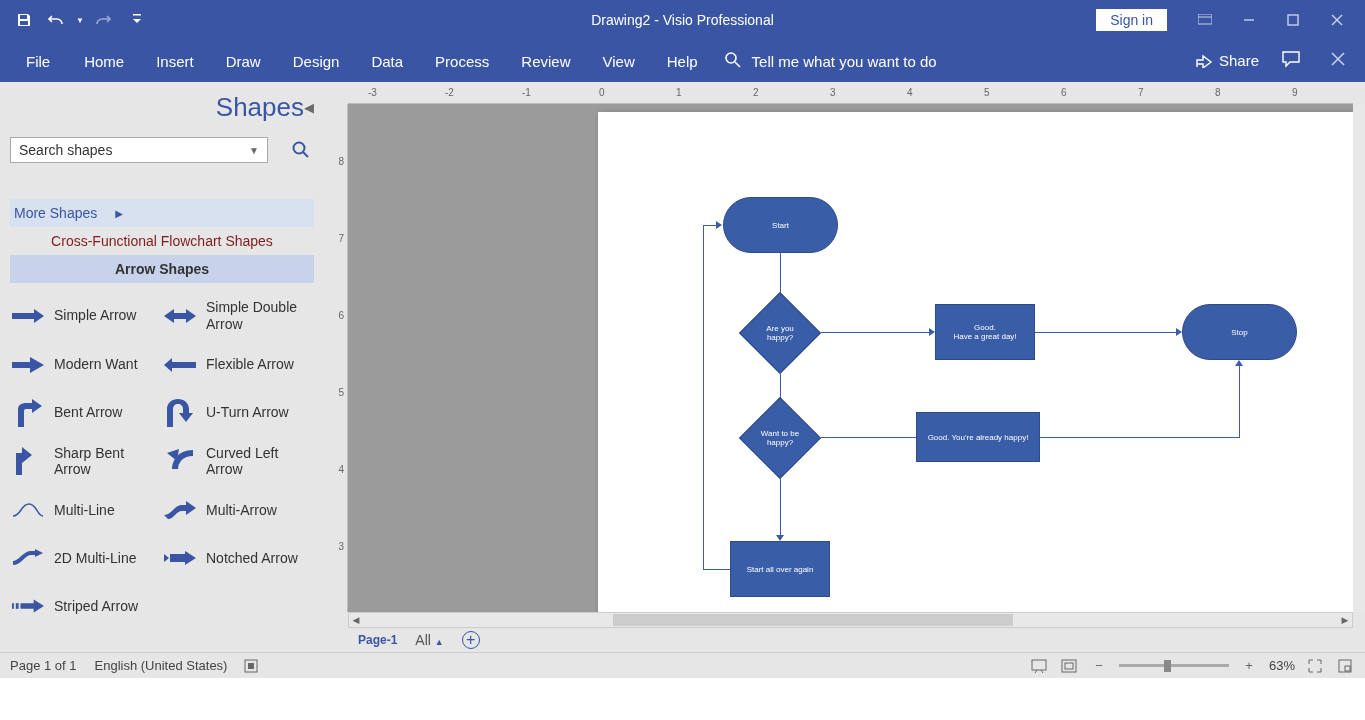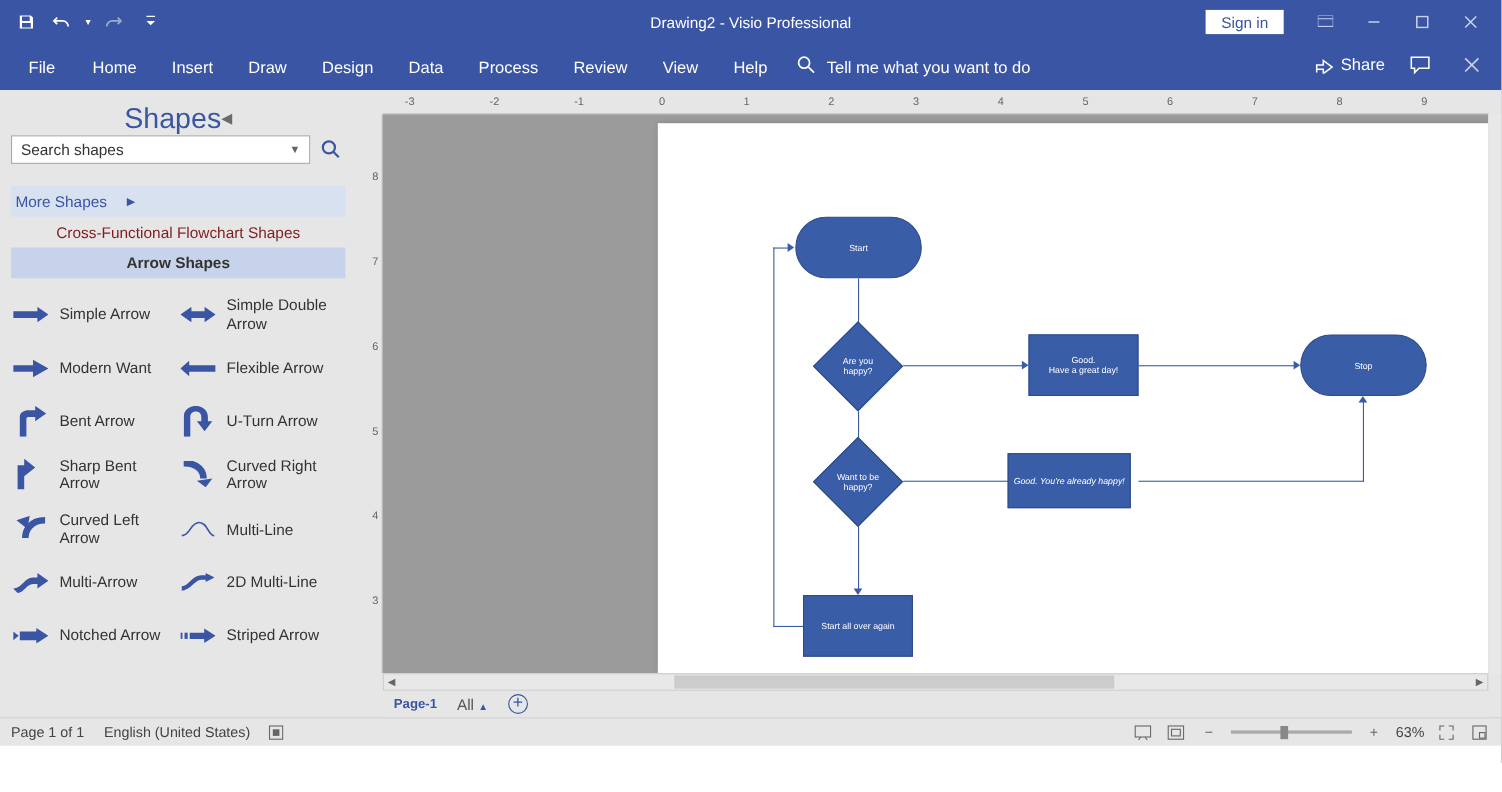--- a/index.html
+++ b/index.html
@@ -20,24 +20,24 @@
 .ribbon-tab.file { padding-left: 18px; padding-right: 18px; }
 .tellme { display: flex; align-items: center; gap: 10px; margin-left: 10px; font-size: 15px; }
 .ribbon-right { margin-left: auto; display: flex; align-items: center; gap: 22px; padding-right: 20px; }
 .share-btn { display: flex; align-items: flex-start; gap: 6px; font-size: 15px; }
 
 
 .main { display: flex; height: 570px; background: #e6e6e6; }
 
 
 .shapes-panel { width: 324px; background: #e6e6e6; padding: 10px 10px 0 10px; position: relative; }
-.shapes-header { display: flex; align-items: center; justify-content: center; }
+.shapes-header { display: flex; align-items: center; justify-content: flex-end; margin-bottom: 14px; }
 .shapes-title { color: #3955a3; font-size: 26px; font-weight: 400; }
 .collapse-btn { color: #6b6b6b; font-size: 13px; }
-.search-row { display: flex; gap: 6px; margin-bottom: 20px; }
+.search-row { display: flex; gap: 20px; margin-bottom: 36px; }
 .search-box { flex: 1; height: 26px; border: 1px solid #aaa; background: #fff; padding: 2px 8px; font-size: 14px; display: flex; align-items: center; justify-content: space-between; }
 .search-box span.caret { color: #666; font-size: 10px; }
 .search-mag { width: 26px; height: 26px; display: flex; align-items: center; justify-content: center; color: #3955a3; font-size: 17px; font-weight: bold; }
 
 .category { font-size: 14px; padding: 6px 4px; cursor: pointer; text-align: center; }
 .category.more { background: #d8e1f0; color: #3955a3; display: flex; align-items: center; gap: 18px; }
 .category.active { background: #c7d3ea; font-weight: 700; color: #333; }
 .category.normal { color: #7f1d1d; }
 
 .shape-grid { display: grid; grid-template-columns: 1fr 1fr; gap: 0; margin-top: 8px; }
@@ -255,29 +255,20 @@
           <div class="shape-icon">
             <svg width="28" height="28" viewBox="0 0 28 28">
               <path fill="#3955a3" d="M2 28V6h6v-6l10 8-10 8v-5H8v17z"></path>
             </svg>
           </div>
           <div class="shape-label">Sharp Bent Arrow</div>
         </div>
       <div class="shape-item">
           <div class="shape-icon">
             <svg width="30" height="24" viewBox="0 0 30 24">
-              <path fill="none" stroke="#3955a3" stroke-width="6" d="M2 2c14 0 18 8 18 14"></path>
-              <path fill="#3955a3" d="M14 18l8 6 6-8z"></path>
-            </svg>
-          </div>
-          <div class="shape-label">Curved Right Arrow</div>
-        </div>
-      <div class="shape-item">
-          <div class="shape-icon">
-            <svg width="30" height="24" viewBox="0 0 30 24">
               <path fill="none" stroke="#3955a3" stroke-width="6" d="M28 4C14 4 10 14 10 20"></path>
               <path fill="#3955a3" d="M2 4l12-4-2 12z"></path>
             </svg>
           </div>
           <div class="shape-label">Curved Left Arrow</div>
         </div>
       <div class="shape-item">
           <div class="shape-icon">
             <svg width="30" height="16" viewBox="0 0 30 16">
               <path fill="none" stroke="#3955a3" stroke-width="1.5" d="M0 14C8 14 8 2 16 2s8 12 14 12"></path>
@@ -378,21 +369,21 @@
         <div class="connector" style="left:182px;top:262px;width:1px;height:33px;"></div>
         <div class="arrow-head arrow-down" style="left:178px;top:293px;"></div>
 
         <div class="fc-shape fc-decision" style="left:153px;top:297px;width:58px;height:58px;">
             <span>Want to be happy?</span>
           </div>
 
         <div class="connector" style="left:223px;top:325px;width:110px;height:1px;"></div>
         <div class="arrow-head arrow-right" style="left:331px;top:321px;"></div>
 
-        <div class="fc-shape fc-process" style="left:318px;top:300px;width:112px;height:50px;font-style:italic;">
+        <div class="fc-shape fc-process" style="left:318px;top:300px;width:124px;height:50px;">
             <span>Good. You're already happy!</span>
           </div>
 
         <div class="connector" style="left:437px;top:325px;width:205px;height:1px;"></div>
         <div class="connector" style="left:641px;top:253px;width:1px;height:73px;"></div>
         <div class="arrow-head arrow-up" style="left:637px;top:248px;"></div>
 
         <div class="connector" style="left:182px;top:366px;width:1px;height:59px;"></div>
         <div class="arrow-head arrow-down" style="left:178px;top:423px;"></div>
 

